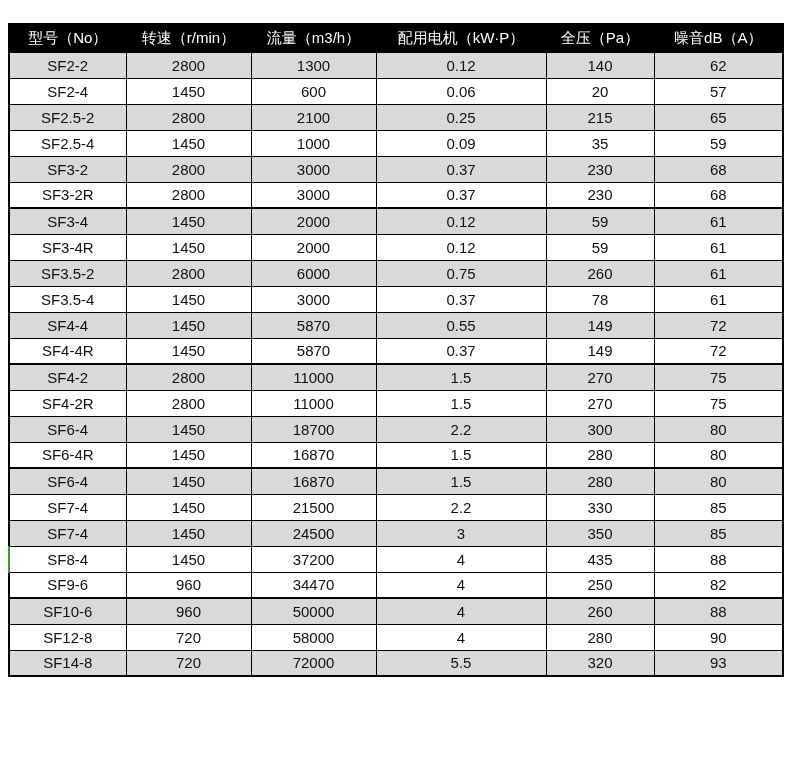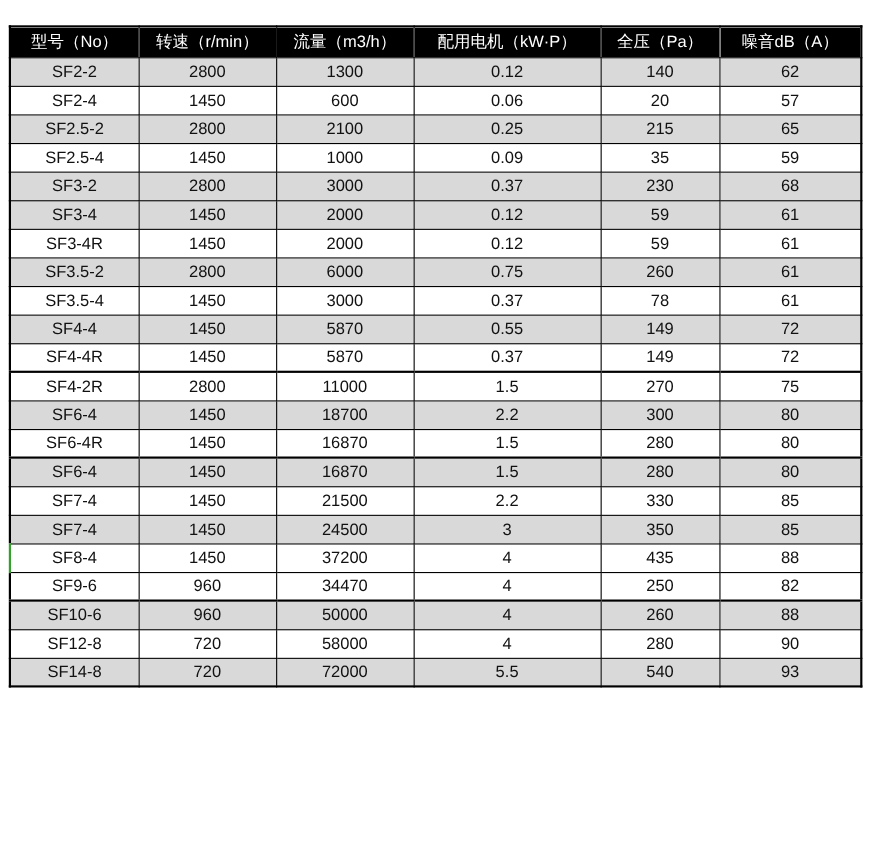--- a/index.html
+++ b/index.html
@@ -121,20 +121,28 @@
           <td>59</td>
         </tr>
         <tr class="shade">
           <td>SF3-2</td>
           <td>2800</td>
           <td>3000</td>
           <td>0.37</td>
           <td>230</td>
           <td>68</td>
         </tr>
+        <tr class="group-end">
+          <td>SF3-2R</td>
+          <td>2800</td>
+          <td>3000</td>
+          <td>0.37</td>
+          <td>230</td>
+          <td>68</td>
+        </tr>
         <tr class="shade">
           <td>SF3-4</td>
           <td>1450</td>
           <td>2000</td>
           <td>0.12</td>
           <td>59</td>
           <td>61</td>
         </tr>
         <tr>
           <td>SF3-4R</td>
@@ -169,20 +177,28 @@
           <td>72</td>
         </tr>
         <tr class="group-end">
           <td>SF4-4R</td>
           <td>1450</td>
           <td>5870</td>
           <td>0.37</td>
           <td>149</td>
           <td>72</td>
         </tr>
+        <tr class="shade">
+          <td>SF4-2</td>
+          <td>2800</td>
+          <td>11000</td>
+          <td>1.5</td>
+          <td>270</td>
+          <td>75</td>
+        </tr>
         <tr>
           <td>SF4-2R</td>
           <td>2800</td>
           <td>11000</td>
           <td>1.5</td>
           <td>270</td>
           <td>75</td>
         </tr>
         <tr class="shade">
           <td>SF6-4</td>
@@ -254,18 +270,18 @@
           <td>58000</td>
           <td>4</td>
           <td>280</td>
           <td>90</td>
         </tr>
         <tr class="shade">
           <td>SF14-8</td>
           <td>720</td>
           <td>72000</td>
           <td>5.5</td>
-          <td>540</td>
+          <td>320</td>
           <td>93</td>
         </tr>
       </tbody>
   </table>
 </div>
 
 </body></html>

